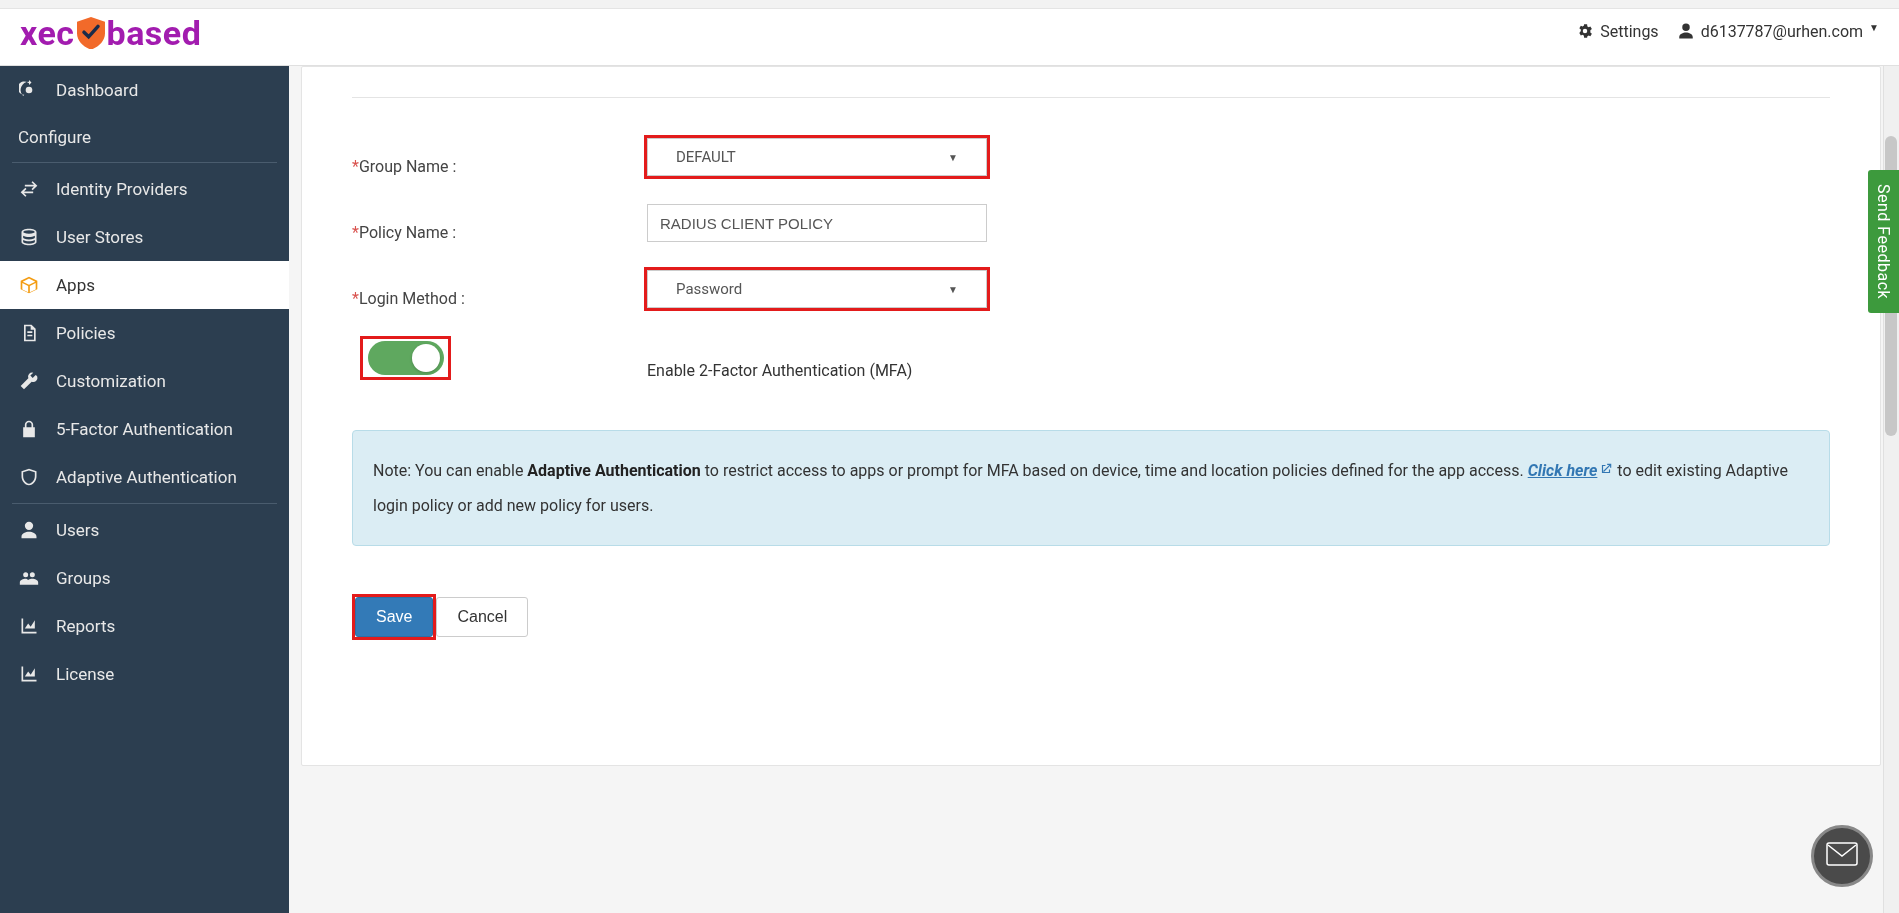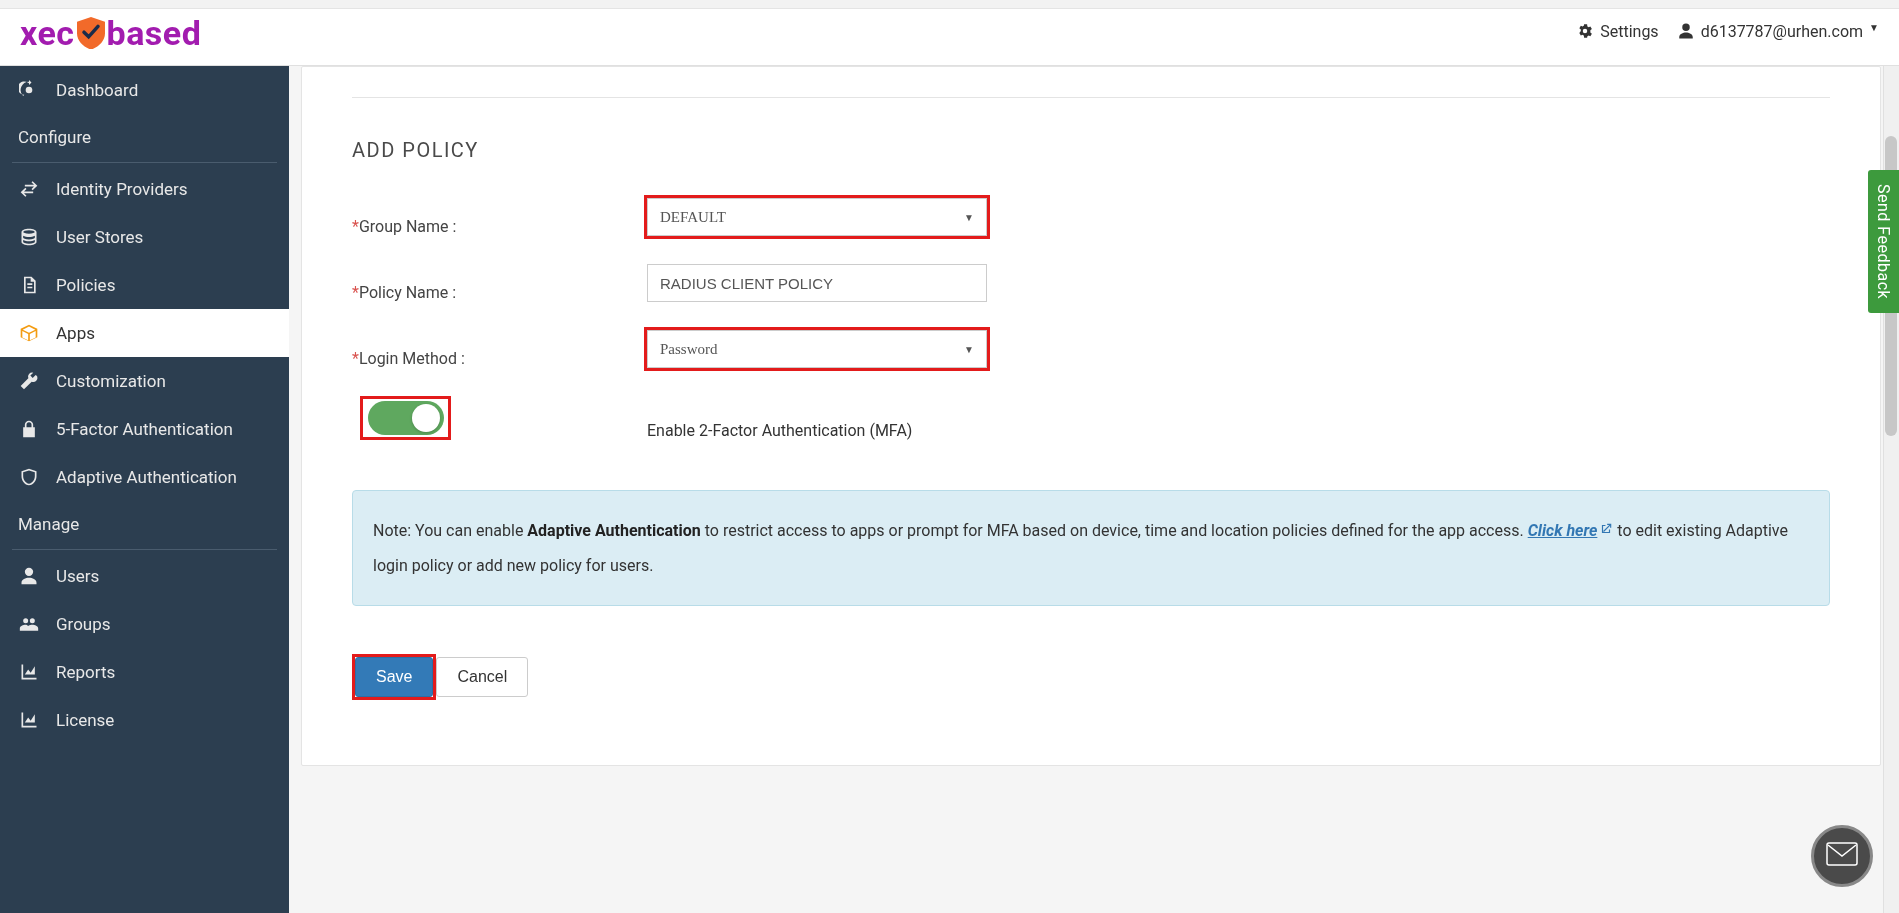--- a/index.html
+++ b/index.html
@@ -30,21 +30,21 @@
     .main { flex: 1; background: #f5f5f5; padding: 0 18px 0 12px; overflow-y: auto; position: relative; }
     .card { background: #fff; border: 1px solid #e4e4e4; border-radius: 2px; margin-top: 0; padding: 30px 50px 50px 50px; min-height: 700px; }
     .card hr.top-divider { border: none; border-top: 1px solid #e4e4e4; margin: 0 0 40px 0; }
     .page-title { font-size: 20px; font-weight: 400; color: #4a4a4a; letter-spacing: 1.5px; margin-bottom: 36px; }
     
     .form-row { display: flex; align-items: flex-end; margin-bottom: 28px; }
     .form-label { width: 295px; font-size: 16px; color: #444; }
     .required { color: #d9534f; }
     .form-control-wrap { position: relative; }
     
-    .select-box { width: 340px; height: 38px; border: 1px solid #ccc; background: #fff; padding: 0 12px; font-size: 15px; color: #555; display: flex; align-items: center; justify-content: space-between; cursor: pointer; font-family: Liberation Serif, serif; }
+    .select-box { width: 340px; height: 38px; border: 1px solid #ccc; background: #fff; padding: 0 28px; font-size: 15px; color: #555; display: flex; align-items: center; justify-content: space-between; cursor: pointer; }
     .select-box .caret { font-size: 10px; color: #555; }
     .highlight-red { outline: 3px solid #e31b1b; outline-offset: 0; }
     
     .text-input { width: 340px; height: 38px; border: 1px solid #ccc; padding: 0 12px; font-size: 15px; color: #555; }
     
     .toggle-wrap { width: 91px; height: 44px; border: 3px solid #e31b1b; display: flex; align-items: center; justify-content: center; }
     .toggle { width: 76px; height: 34px; background: #5fa85f; border-radius: 17px; position: relative; cursor: pointer; }
     .toggle::after { content: ""; position: absolute; width: 28px; height: 28px; background: #fff; border-radius: 50%; top: 3px; right: 4px; box-shadow: 0 1px 3px rgba(0,0,0,0.2); }
     .toggle-label { font-size: 16px; color: #333; }
     
@@ -129,36 +129,36 @@
       <span>Identity Providers</span>
     </div>
     <div class="sidebar-item">
       <span class="icon">
           <svg viewBox="0 0 24 24">
             <path d="M12 2C7 2 3 3.8 3 6v12c0 2.2 4 4 9 4s9-1.8 9-4V6c0-2.2-4-4-9-4zm0 2c4.4 0 7 1.3 7 2s-2.6 2-7 2-7-1.3-7-2 2.6-2 7-2zm7 14c0 .7-2.6 2-7 2s-7-1.3-7-2v-2.5c1.8 1 4.6 1.5 7 1.5s5.2-.5 7-1.5V18zm0-5c0 .7-2.6 2-7 2s-7-1.3-7-2v-2.5c1.8 1 4.6 1.5 7 1.5s5.2-.5 7-1.5V13z"></path>
           </svg>
         </span>
       <span>User Stores</span>
     </div>
+    <div class="sidebar-item active">
+      <span class="icon">
+          <svg viewBox="0 0 24 24">
+            <path d="M12 2L2 7v10l10 5 10-5V7L12 2zm0 2.2L19.5 8 12 11.8 4.5 8 12 4.2zM4 9.6l7 3.5v7.7l-7-3.5V9.6zm9 11.2v-7.7l7-3.5v7.7l-7 3.5z"></path>
+          </svg>
+        </span>
+      <span>Apps</span>
+    </div>
     <div class="sidebar-item">
       <span class="icon">
           <svg viewBox="0 0 24 24">
             <path d="M6 2h9l5 5v15H6V2zm2 2v16h10V8h-4V4H8zm2 6h6v2h-6v-2zm0 4h6v2h-6v-2z"></path>
           </svg>
         </span>
       <span>Policies</span>
     </div>
-    <div class="sidebar-item active">
-      <span class="icon">
-          <svg viewBox="0 0 24 24">
-            <path d="M12 2L2 7v10l10 5 10-5V7L12 2zm0 2.2L19.5 8 12 11.8 4.5 8 12 4.2zM4 9.6l7 3.5v7.7l-7-3.5V9.6zm9 11.2v-7.7l7-3.5v7.7l-7 3.5z"></path>
-          </svg>
-        </span>
-      <span>Apps</span>
-    </div>
     <div class="sidebar-item">
       <span class="icon">
           <svg viewBox="0 0 24 24">
             <path d="M22 6.9a5 5 0 01-6.8 5.9L6 22l-4-4 9.2-9.2A5 5 0 0117.1 2l-3.5 3.5 2.8 2.8L20 4.8c.9.6 1.6 1.3 2 2.1z"></path>
           </svg>
         </span>
       <span>Customization</span>
     </div>
     <div class="sidebar-item">
       <span class="icon">
@@ -168,23 +168,20 @@
         </span>
       <span>5-Factor Authentication</span>
     </div>
     <div class="sidebar-item">
       <span class="icon">
           <svg viewBox="0 0 24 24">
             <path d="M12 2l9 3v6c0 5.5-3.8 10.3-9 11-5.2-.7-9-5.5-9-11V5l9-3zm0 2.2L5 6.4v4.6c0 4.3 2.9 8.2 7 9 4.1-.8 7-4.7 7-9V6.4l-7-2.2z"></path>
           </svg>
         </span>
       <span>Adaptive Authentication</span>
-    </div>
-    <div class="sidebar-header">
-      <span>Manage</span>
     </div>
     <hr class="sidebar-divider">
     <div class="sidebar-item">
       <span class="icon">
           <svg viewBox="0 0 24 24">
             <path d="M12 12a5 5 0 100-10 5 5 0 000 10zm0 2c-4 0-9 2-9 6v2h18v-2c0-4-5-6-9-6z"></path>
           </svg>
         </span>
       <span>Users</span>
     </div>
@@ -210,21 +207,20 @@
             <path d="M3 3v18h18v-2H5V3H3zm4 12l4-6 3 4 5-8v10H7z"></path>
           </svg>
         </span>
       <span>License</span>
     </div>
   </div>
 
   <div class="main">
     <div class="card">
       <hr class="top-divider">
-      <h2 class="page-title">ADD POLICY</h2>
 
       <div class="form-row">
         <div class="form-label">
           <span class="required">*</span><span>Group Name :</span>
         </div>
         <div class="form-control-wrap">
           <div class="select-box highlight-red">
             <span>DEFAULT</span>
             <span class="caret">▼</span>
           </div>

